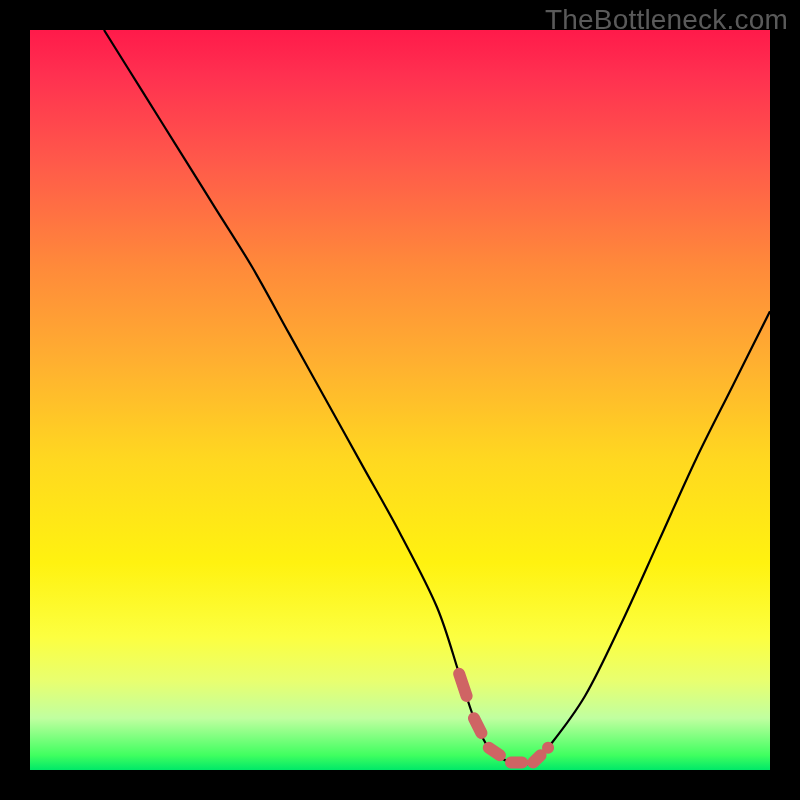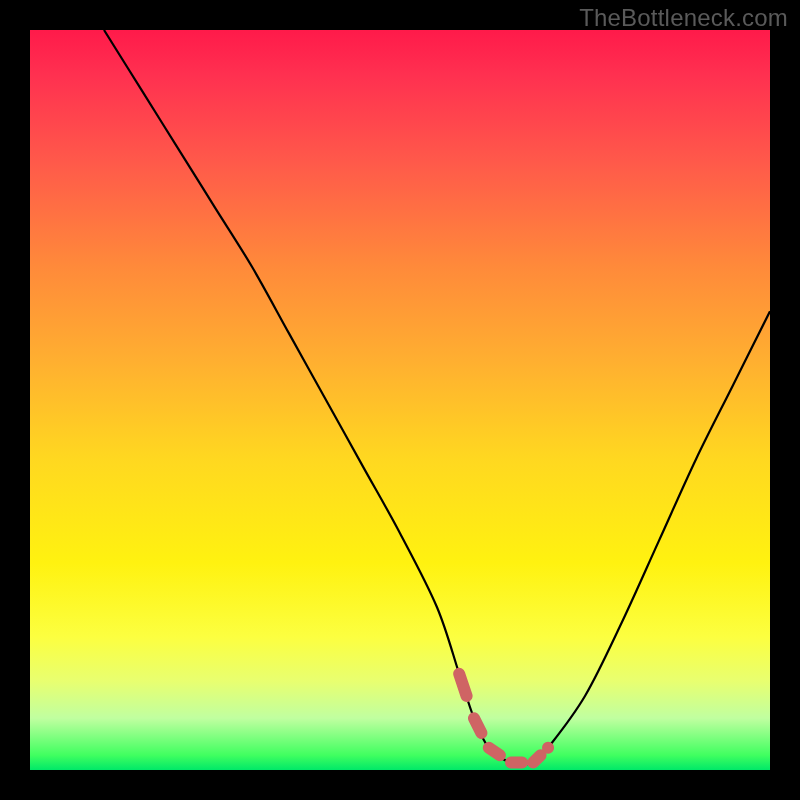--- a/index.html
+++ b/index.html
@@ -9,21 +9,21 @@
     height: 800px;
     background: #000;
     position: relative;
     font-family: Arial, sans-serif;
   }
   .watermark {
     position: absolute;
     top: 4px;
     right: 12px;
     color: #5a5a5a;
-    font-size: 24px;
+    font-size: 28px;
     font-weight: 500;
     z-index: 10;
     letter-spacing: 0.2px;
   }
   .plot-area {
     position: absolute;
     left: 30px;
     top: 30px;
     width: 740px;
     height: 740px;

